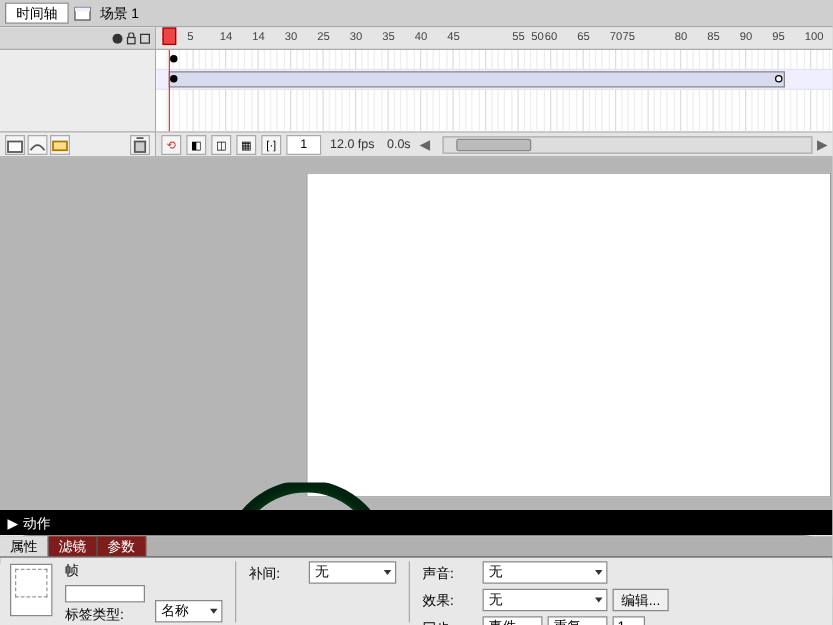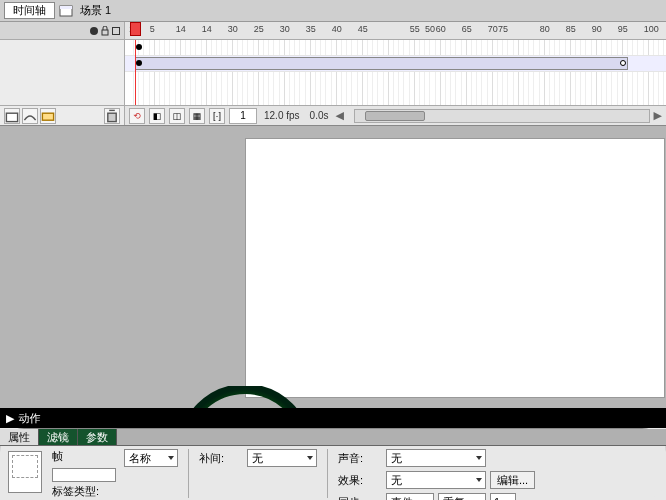--- a/index.html
+++ b/index.html
@@ -56,21 +56,21 @@
 .canvas-area { position: absolute; top: 126px; left: 0; right: 0; bottom: 92px; background: #b5b5b5; overflow: hidden; }
 .stage { position: absolute; left: 245px; top: 12px; width: 420px; height: 260px; background: #fff; border: 1px solid #999; }
 
 .wheel { position: absolute; left: 180px; top: 260px; width: 130px; height: 130px; }
 
 .actions-bar { position: absolute; bottom: 72px; left: 0; right: 0; height: 20px; background: #000; color: #fff; display: flex; align-items: center; padding: 0 6px; }
 .actions-bar .tri { margin-right: 4px; }
 
 .props-panel { position: absolute; bottom: 0; left: 0; right: 0; height: 72px; background: #e8e8e8; border-top: 1px solid #888; border-radius: 24px; }
 .props-tabs { height: 17px; background: #b0b0b0; display: flex; gap: 0; border-bottom: 1px solid #666; }
-.props-tab { padding: 1px 8px; background: #14532d; color: #fff; border-right: 1px solid #555; cursor: pointer; }
+.props-tab { padding: 1px 8px; background: #7f1d1d; color: #fff; border-right: 1px solid #555; cursor: pointer; }
 .props-tab.active { background: #ddd; color: #000; }
 
 .props-body { display: flex; height: 55px; padding: 3px 6px; gap: 8px; }
 .pcol { display: flex; flex-direction: column; gap: 4px; }
 .prow { display: flex; align-items: center; gap: 4px; }
 .plabel { font-size: 11px; color: #000; min-width: 44px; }
 .pselect { height: 18px; border: 1px solid #888; background: #fff; padding: 0 14px 0 4px; min-width: 60px; position: relative; font-size: 11px; line-height: 16px; }
 .pselect::after { content: ""; position: absolute; right: 3px; top: 6px; border-left: 3px solid transparent; border-right: 3px solid transparent; border-top: 4px solid #333; }
 .ptext { height: 18px; border: 1px solid #888; background: #fff; width: 64px; padding: 0 3px; }
 .pbtn { height: 18px; border: 1px solid #888; background: #f0f0f0; padding: 0 6px; cursor: pointer; }
@@ -326,21 +326,21 @@
     <div class="frame-thumb"></div>
     <div class="pcol">
       <div class="prow">
           <span>帧</span>
         </div>
       <input type="text" class="ptext" style="">
       <div class="prow" style="margin-top:-2px">
           <span class="plabel" style="text-align:left;min-width:0">标签类型:</span>
         </div>
     </div>
-    <div class="pcol" style="justify-content:flex-start">
+    <div class="pcol" style="justify-content:flex-end">
       <div class="pselect" style="min-width:54px">名称</div>
     </div>
     <div class="vdiv"></div>
     <div class="pcol">
       <div class="prow">
         <span class="plabel">补间:</span>
         <div class="pselect" style="min-width:70px">无</div>
       </div>
     </div>
     <div class="vdiv"></div>

